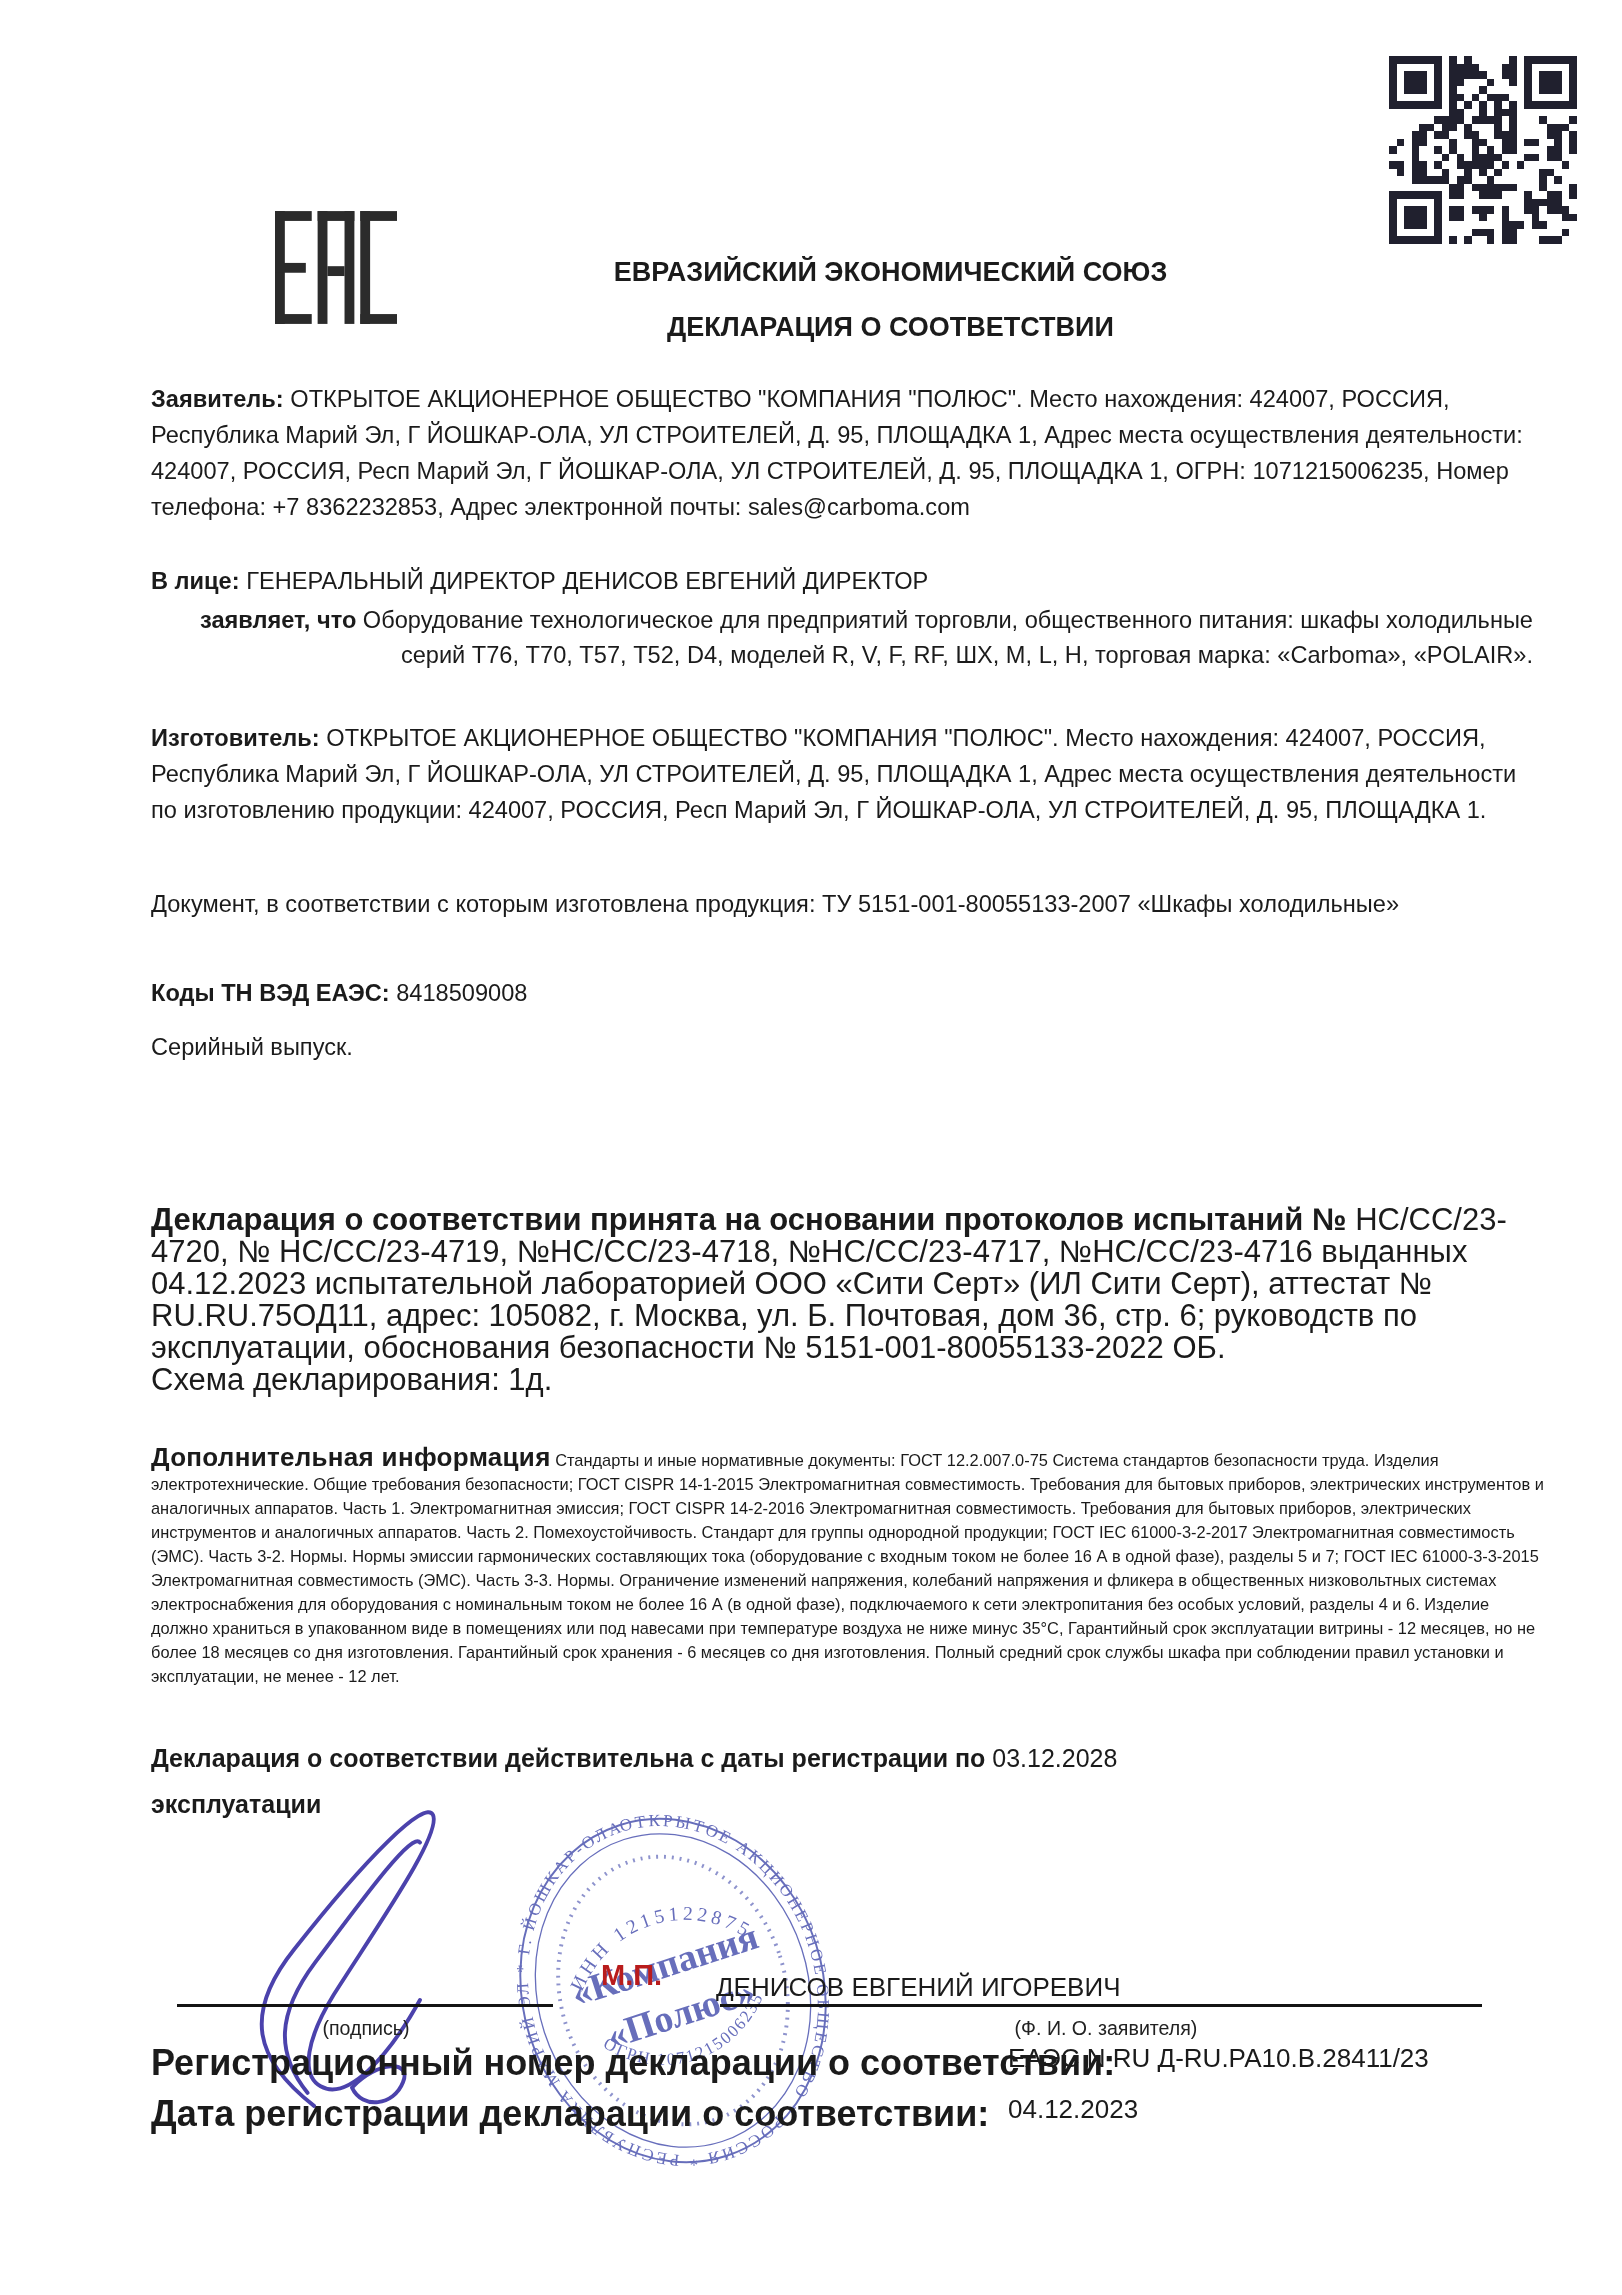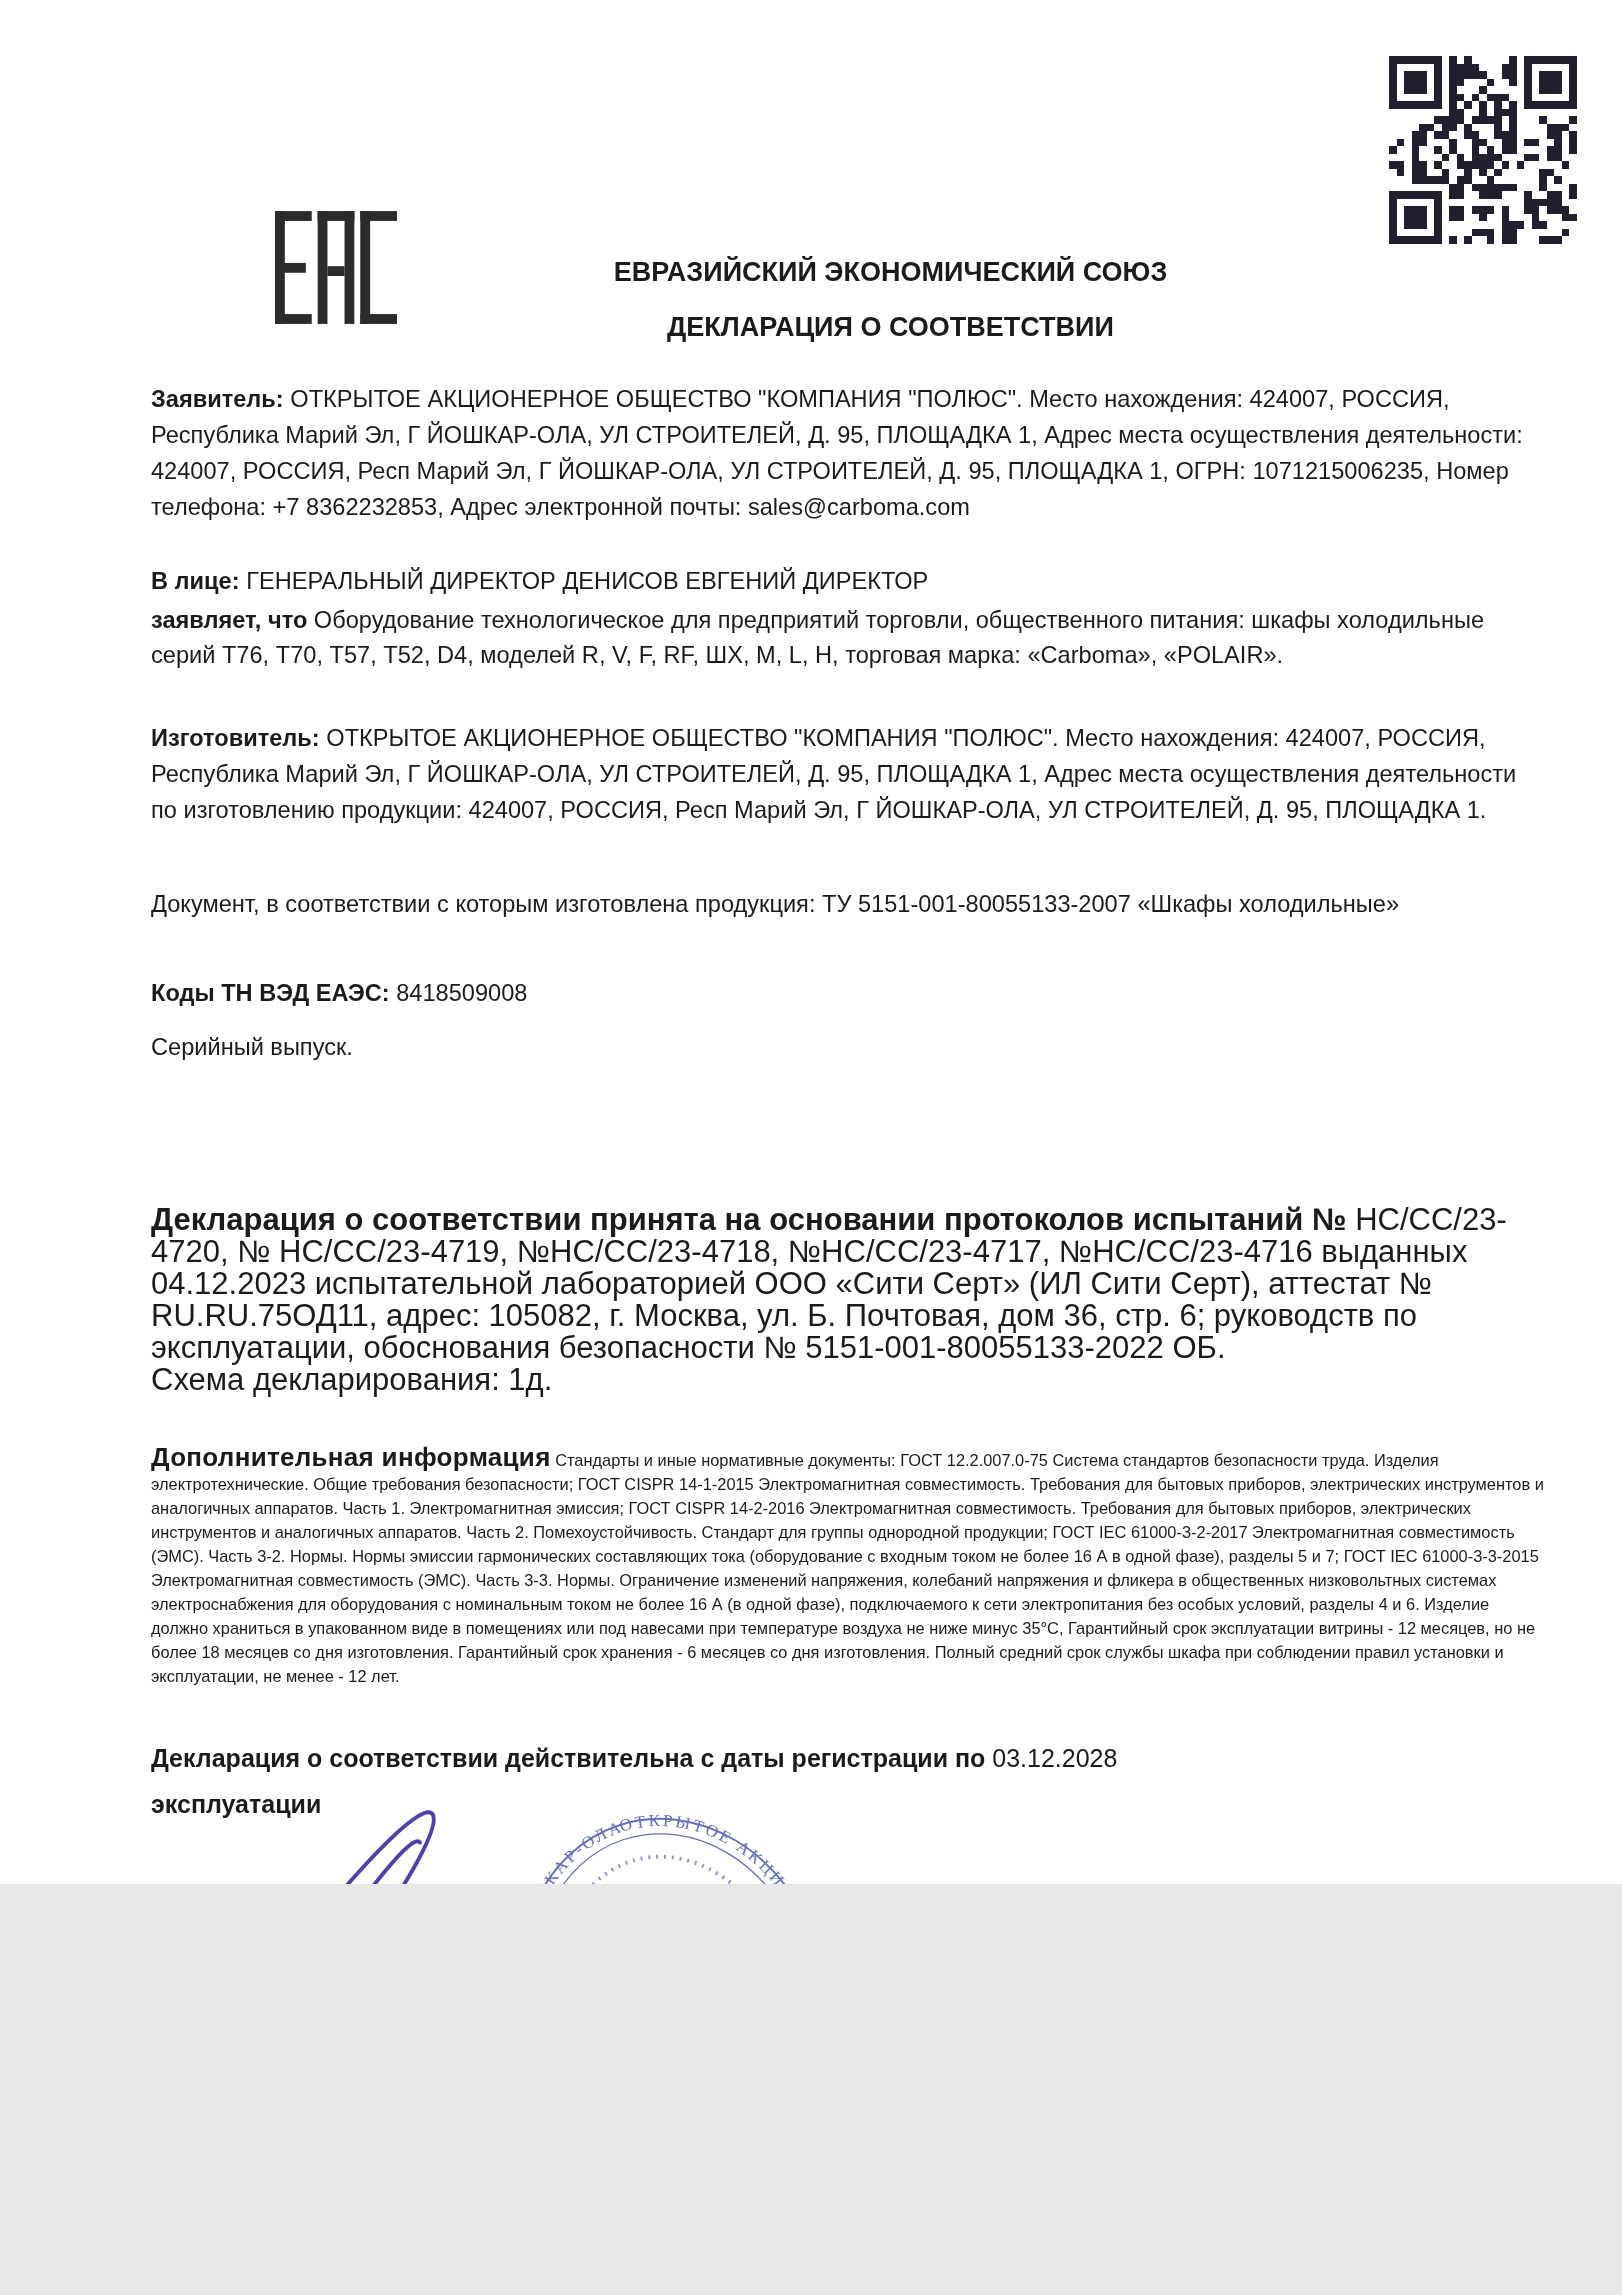--- a/index.html
+++ b/index.html
@@ -1,18 +1,18 @@
 <!DOCTYPE html>
 <html style="font-size:10.5px"><head>
 <meta charset="utf-8">
 <style>
   html,body{margin:0;padding:0;background:#e8e8e8;}
   .page{
     position:relative;
-    width:1623px;height:1884px;
+    width:1623px;height:2295px;
     background:#ffffff;
     color:#1b1b1b;
     font-family:"Liberation Sans","DejaVu Sans",sans-serif;
     overflow:hidden;
   }
   .abs{position:absolute;}
   .body-par{font-size:23.6px;line-height:36px;width:1382px;}
   .titles{
     left:151px;top:257px;width:1479px;
     text-align:center;font-weight:bold;font-size:27px;line-height:31px;
@@ -360,21 +360,21 @@
 
   <div class="abs titles">
     <div>ЕВРАЗИЙСКИЙ ЭКОНОМИЧЕСКИЙ СОЮЗ</div>
     <div class="title2">ДЕКЛАРАЦИЯ О СООТВЕТСТВИИ</div>
   </div>
 
   <p class="abs body-par" style="left:151px;top:381px;margin:0;"><b>Заявитель:</b><span> ОТКРЫТОЕ АКЦИОНЕРНОЕ ОБЩЕСТВО "КОМПАНИЯ "ПОЛЮС". Место нахождения: 424007, РОССИЯ,  Республика Марий Эл, Г ЙОШКАР-ОЛА, УЛ СТРОИТЕЛЕЙ, Д. 95, ПЛОЩАДКА 1, Адрес места осуществления деятельности: 424007, РОССИЯ, Респ Марий Эл, Г ЙОШКАР-ОЛА, УЛ СТРОИТЕЛЕЙ, Д. 95, ПЛОЩАДКА 1, ОГРН: 1071215006235, Номер телефона: +7 8362232853, Адрес электронной почты: sales@carboma.com</span></p>
 
   <p class="abs body-par" style="left:151px;top:563px;margin:0;"><b>В лице:</b><span> ГЕНЕРАЛЬНЫЙ ДИРЕКТОР ДЕНИСОВ ЕВГЕНИЙ ДИРЕКТОР</span></p>
 
-  <p class="abs body-par" style="left:151px;top:603px;line-height:35px;margin:0;"><b>заявляет, что</b><span>  Оборудование технологическое для предприятий торговли, общественного питания: шкафы холодильные серий Т76, Т70, Т57, Т52, D4, моделей R, V, F, RF, ШХ, M, L, H, торговая марка: «Carboma», «POLAIR».</span></p>
+  <p class="abs body-par" style="left:151px;top:603px;line-height:35px;margin:0;text-align:right;"><b>заявляет, что</b><span>  Оборудование технологическое для предприятий торговли, общественного питания: шкафы холодильные серий Т76, Т70, Т57, Т52, D4, моделей R, V, F, RF, ШХ, M, L, H, торговая марка: «Carboma», «POLAIR».</span></p>
 
   <p class="abs body-par" style="left:151px;top:720px;margin:0;"><b>Изготовитель:</b><span> ОТКРЫТОЕ АКЦИОНЕРНОЕ ОБЩЕСТВО "КОМПАНИЯ "ПОЛЮС". Место нахождения: 424007, РОССИЯ, Республика Марий Эл, Г ЙОШКАР-ОЛА, УЛ СТРОИТЕЛЕЙ, Д. 95, ПЛОЩАДКА 1, Адрес места осуществления деятельности по изготовлению продукции: 424007, РОССИЯ, Респ Марий Эл, Г ЙОШКАР-ОЛА, УЛ СТРОИТЕЛЕЙ, Д. 95, ПЛОЩАДКА 1.</span></p>
 
   <p class="abs body-par" style="left:151px;top:886px;margin:0;">Документ, в соответствии с которым изготовлена продукция: ТУ 5151-001-80055133-2007 «Шкафы холодильные»</p>
 
   <p class="abs body-par" style="left:151px;top:975px;margin:0;"><b>Коды ТН ВЭД ЕАЭС:</b><span> 8418509008</span></p>
 
   <p class="abs body-par" style="left:151px;top:1029px;margin:0;">Серийный выпуск.</p>
 
 

